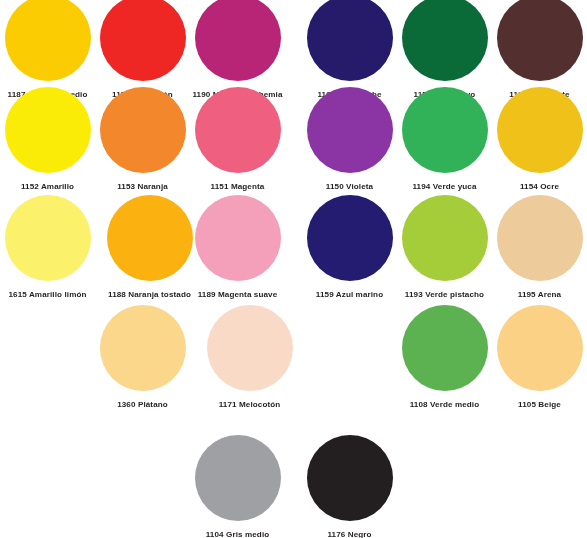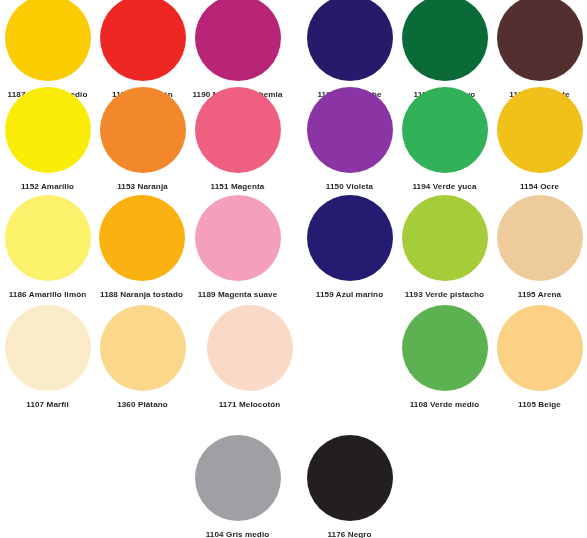--- a/index.html
+++ b/index.html
@@ -132,23 +132,23 @@
     <div class="swatch" style="left: 492px; top: 82px;">
       <div class="disc-wrap">
         <div class="disc" style="background: rgb(239, 193, 25);"></div>
       </div>
       <span class="label">1154 Ocre</span>
     </div>
     <div class="swatch" style="left: 0px; top: 190px;">
       <div class="disc-wrap">
         <div class="disc" style="background: rgb(251, 241, 107);"></div>
       </div>
-      <span class="label">1186 Amarillo limón</span>
-    </div>
-    <div class="swatch" style="left: 94px; top: 190px;">
+      <span class="label">1615 Amarillo limón</span>
+    </div>
+    <div class="swatch" style="left: 102px; top: 190px;">
       <div class="disc-wrap">
         <div class="disc" style="background: rgb(251, 178, 17);"></div>
       </div>
       <span class="label">1188 Naranja tostado</span>
     </div>
     <div class="swatch" style="left: 190px; top: 190px;">
       <div class="disc-wrap">
         <div class="disc" style="background: rgb(244, 160, 187);"></div>
       </div>
       <span class="label">1189 Magenta suave</span>
@@ -163,26 +163,20 @@
       <div class="disc-wrap">
         <div class="disc" style="background: rgb(165, 204, 57);"></div>
       </div>
       <span class="label">1193 Verde pistacho</span>
     </div>
     <div class="swatch" style="left: 492px; top: 190px;">
       <div class="disc-wrap">
         <div class="disc" style="background: rgb(237, 203, 154);"></div>
       </div>
       <span class="label">1195 Arena</span>
-    </div>
-    <div class="swatch" style="left: 0px; top: 300px;">
-      <div class="disc-wrap">
-        <div class="disc" style="background: rgb(252, 235, 203);"></div>
-      </div>
-      <span class="label">1107 Marfil</span>
     </div>
     <div class="swatch" style="left: 95px; top: 300px;">
       <div class="disc-wrap">
         <div class="disc" style="background: rgb(251, 215, 139);"></div>
       </div>
       <span class="label">1360 Plátano</span>
     </div>
     <div class="swatch" style="left: 202px; top: 300px;">
       <div class="disc-wrap">
         <div class="disc" style="background: rgb(249, 218, 198);"></div>

